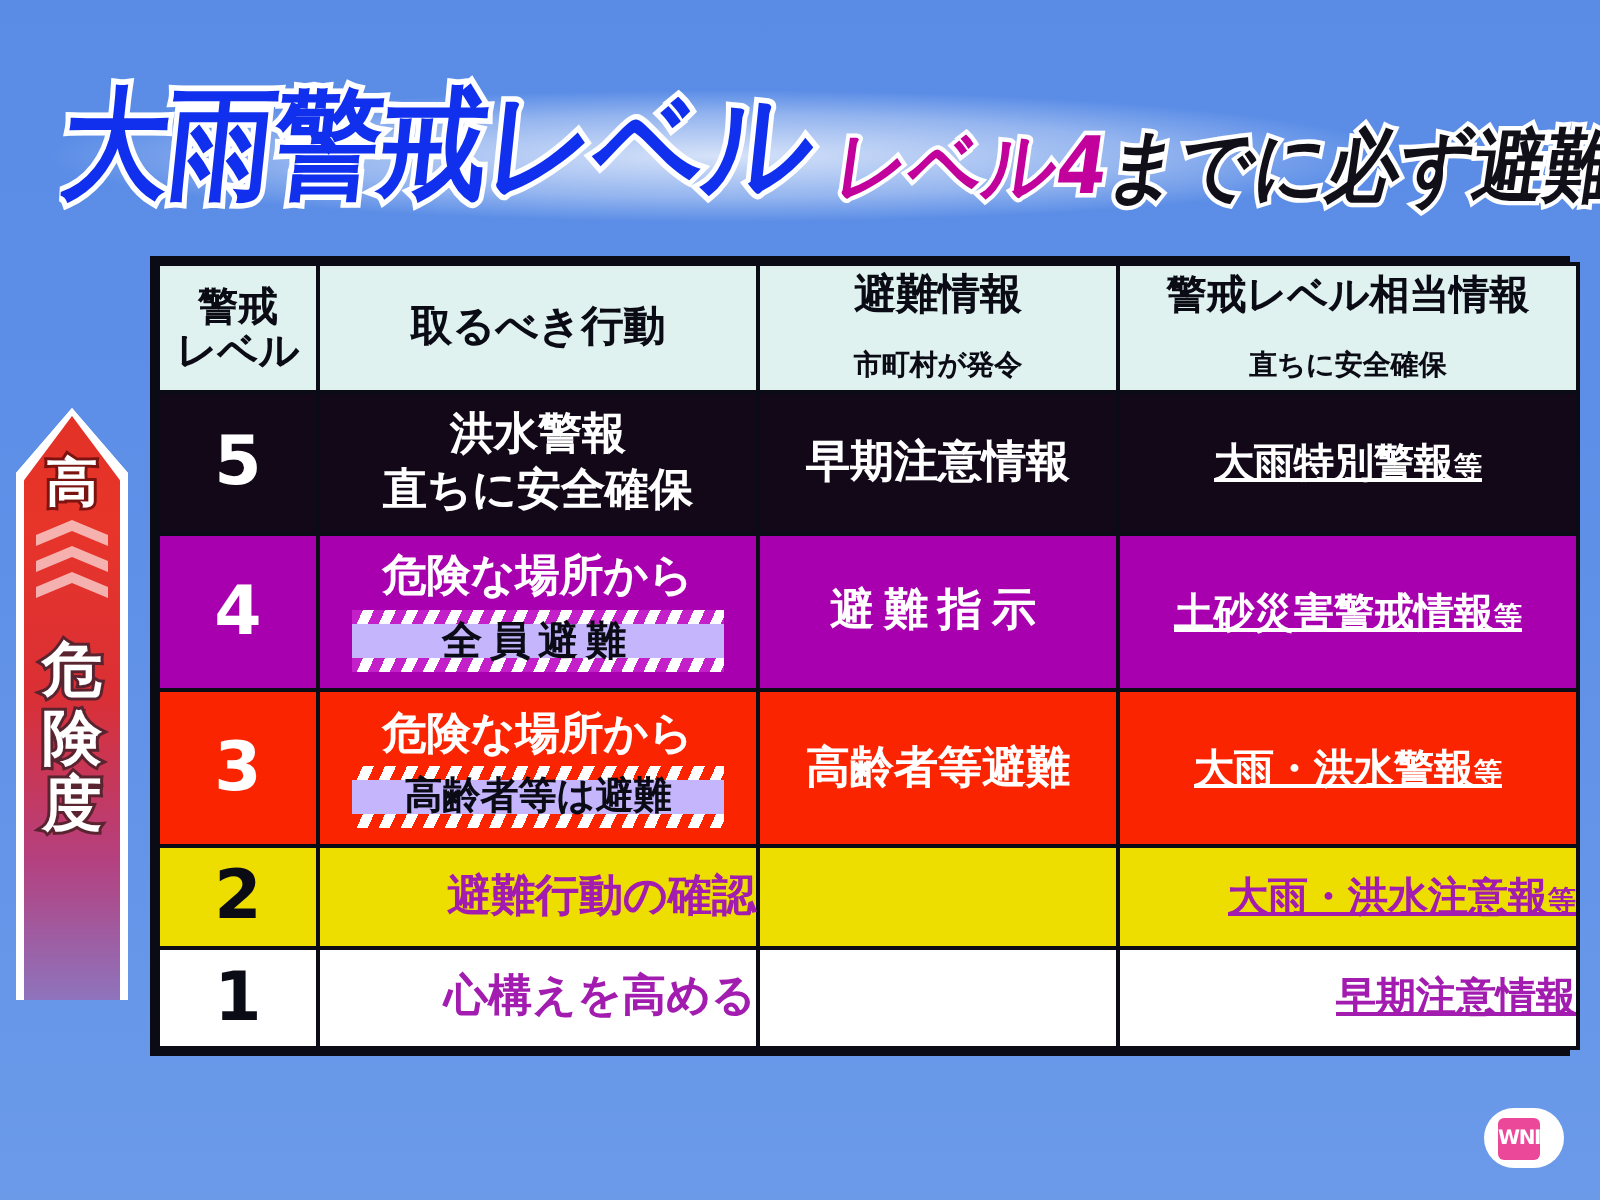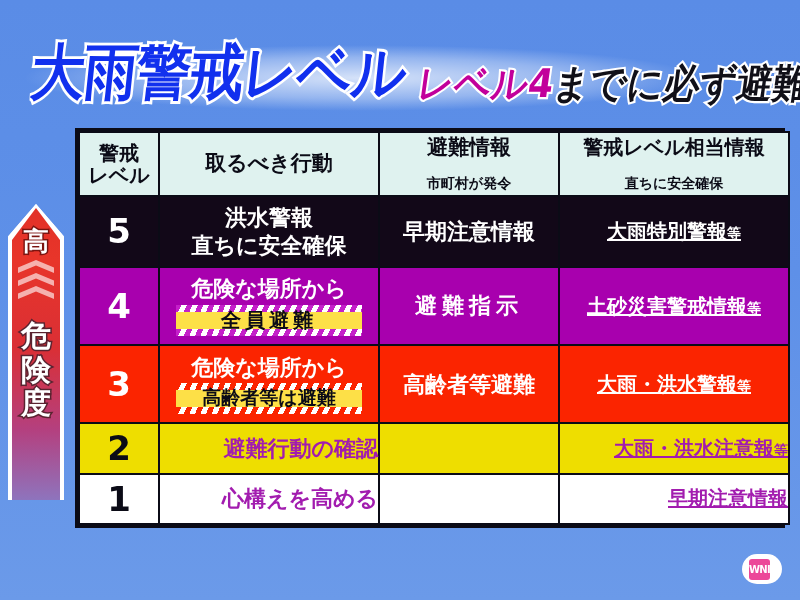--- a/index.html
+++ b/index.html
@@ -242,21 +242,21 @@
     flex-direction: column;
     align-items: center;
     justify-content: center;
     gap: 3px;
     padding: 2px 0;
   }
   .banner {
     position: relative;
     width: 186px;
     height: 31px;
-    background: #fde047;
+    background: #c4b5fd;
     display: flex;
     align-items: center;
     justify-content: center;
     box-sizing: border-box;
   }
   .banner .btxt {
     position: relative;
     z-index: 2;
     font-size: 20px;
     font-weight: bold;

